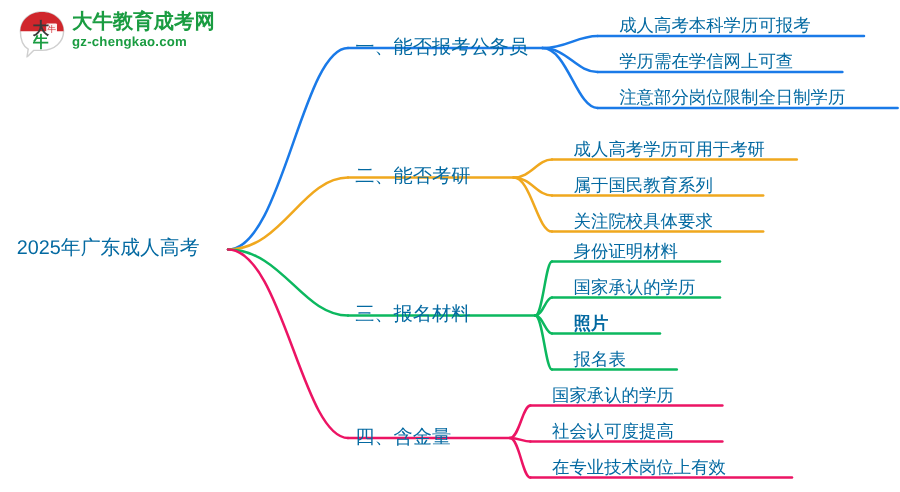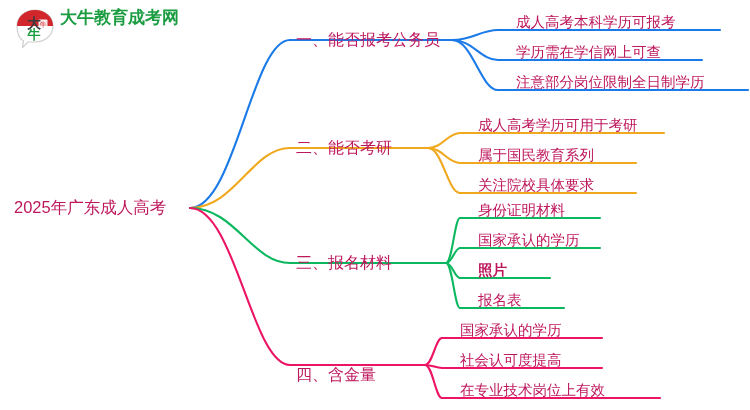--- a/index.html
+++ b/index.html
@@ -57,21 +57,21 @@
     font-size: 11px;
     font-weight: bold;
     color: #1a9c41;
     line-height: 14px;
     letter-spacing: 0.2px;
     white-space: nowrap;
     font-family: "Liberation Sans", "DejaVu Sans", sans-serif;
   }
   .node-label {
     position: absolute;
-    color: #be185d;
+    color: #0369a1;
     white-space: nowrap;
     line-height: 1;
   }
   .root-label {
     font-size: 16.5px;
   }
   .branch-label {
     font-size: 16px;
   }
   .leaf-label {
@@ -124,37 +124,38 @@
     <svg class="logo-mark" viewBox="0 0 42 40">
       <path d="M21 2 C31.5 2 39 9.2 39 18 C39 26.8 31.5 34 21 34 L14 34 L8.5 39.5 L9.5 33 C5 30.2 3 24.4 3 18 C3 9.2 10.5 2 21 2 Z" fill="#ffffff" stroke="#cfcfcf" stroke-width="1.2"></path>
       <path d="M21 2 C31.5 2 39 9.2 39 18 L3 18 C3 9.2 10.5 2 21 2 Z" fill="#d0262c"></path>
       <rect x="24.5" y="11.5" width="9" height="9" rx="1" fill="#ffffff" opacity="0.92"></rect>
       <text x="29" y="19" font-size="7" fill="#d0262c" text-anchor="middle" font-family="DejaVu Sans, sans-serif">牛</text>
       <text x="20" y="20" font-size="14" fill="#3a3a3a" text-anchor="middle" font-family="DejaVu Sans, sans-serif" font-weight="bold">大</text>
       <text x="20" y="31" font-size="13" fill="#1a9c41" text-anchor="middle" font-family="DejaVu Sans, sans-serif" font-weight="bold">牛</text>
     </svg>
     <div class="logo-text-wrap">
       <div class="logo-title">大牛教育成考网</div>
+      <div class="logo-sub">gz-chengkao.com</div>
     </div>
   </div>
 
   <div id="labels">
       <div class="node-label branch-label" style="left: 296px; top: 32px;">一、能否报考公务员</div>
       <div class="node-label leaf-label" style="left: 516px; top: 15px;">成人高考本科学历可报考</div>
       <div class="node-label leaf-label" style="left: 516px; top: 45px;">学历需在学信网上可查</div>
       <div class="node-label leaf-label" style="left: 516px; top: 75px;">注意部分岗位限制全日制学历</div>
       <div class="node-label branch-label" style="left: 296px; top: 140px;">二、能否考研</div>
       <div class="node-label leaf-label" style="left: 478px; top: 118px;">成人高考学历可用于考研</div>
       <div class="node-label leaf-label" style="left: 478px; top: 148px;">属于国民教育系列</div>
       <div class="node-label leaf-label" style="left: 478px; top: 178px;">关注院校具体要求</div>
       <div class="node-label branch-label" style="left: 296px; top: 255px;">三、报名材料</div>
       <div class="node-label leaf-label" style="left: 478px; top: 203px;">身份证明材料</div>
       <div class="node-label leaf-label" style="left: 478px; top: 233px;">国家承认的学历</div>
       <div class="node-label leaf-label" style="left: 478px; top: 263px; font-weight: bold;">照片</div>
       <div class="node-label leaf-label" style="left: 478px; top: 293px;">报名表</div>
-      <div class="node-label branch-label" style="left: 296px; top: 367px;">四、含金量</div>
+      <div class="node-label branch-label" style="left: 296px; top: 357px; font-family: Liberation Mono, monospace;">四、含金量</div>
       <div class="node-label leaf-label" style="left: 460px; top: 323px;">国家承认的学历</div>
       <div class="node-label leaf-label" style="left: 460px; top: 353px;">社会认可度提高</div>
       <div class="node-label leaf-label" style="left: 460px; top: 383px;">在专业技术岗位上有效</div>
       <div class="node-label root-label" style="left: 14px; top: 199px;">2025年广东成人高考</div>
     </div>
 
 </div>
 
 </body></html>

